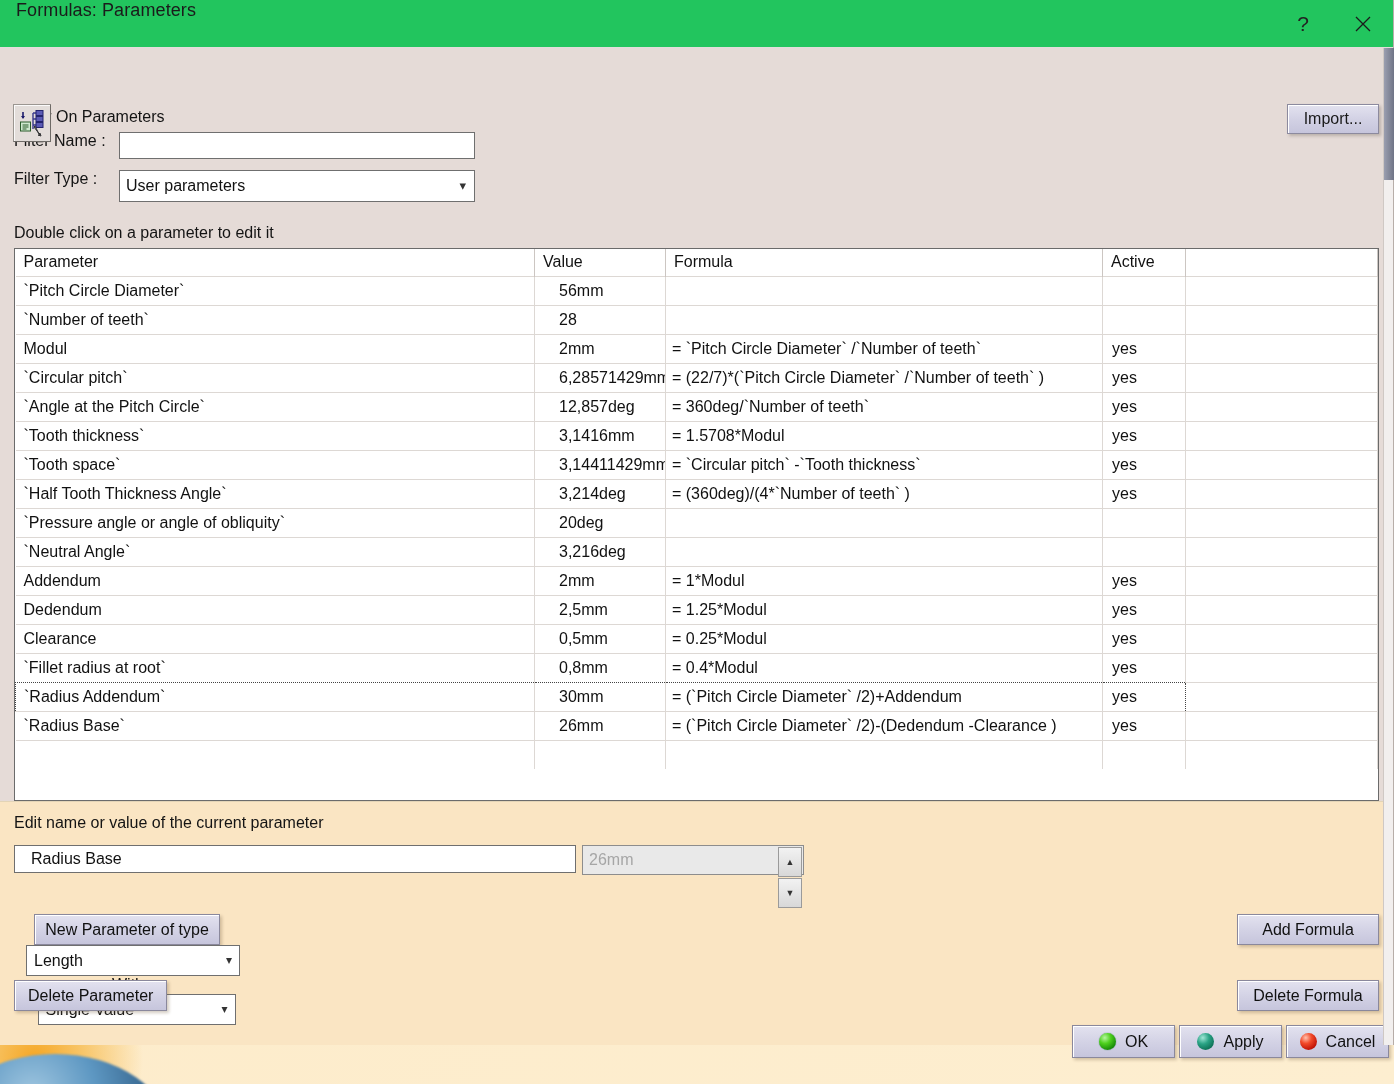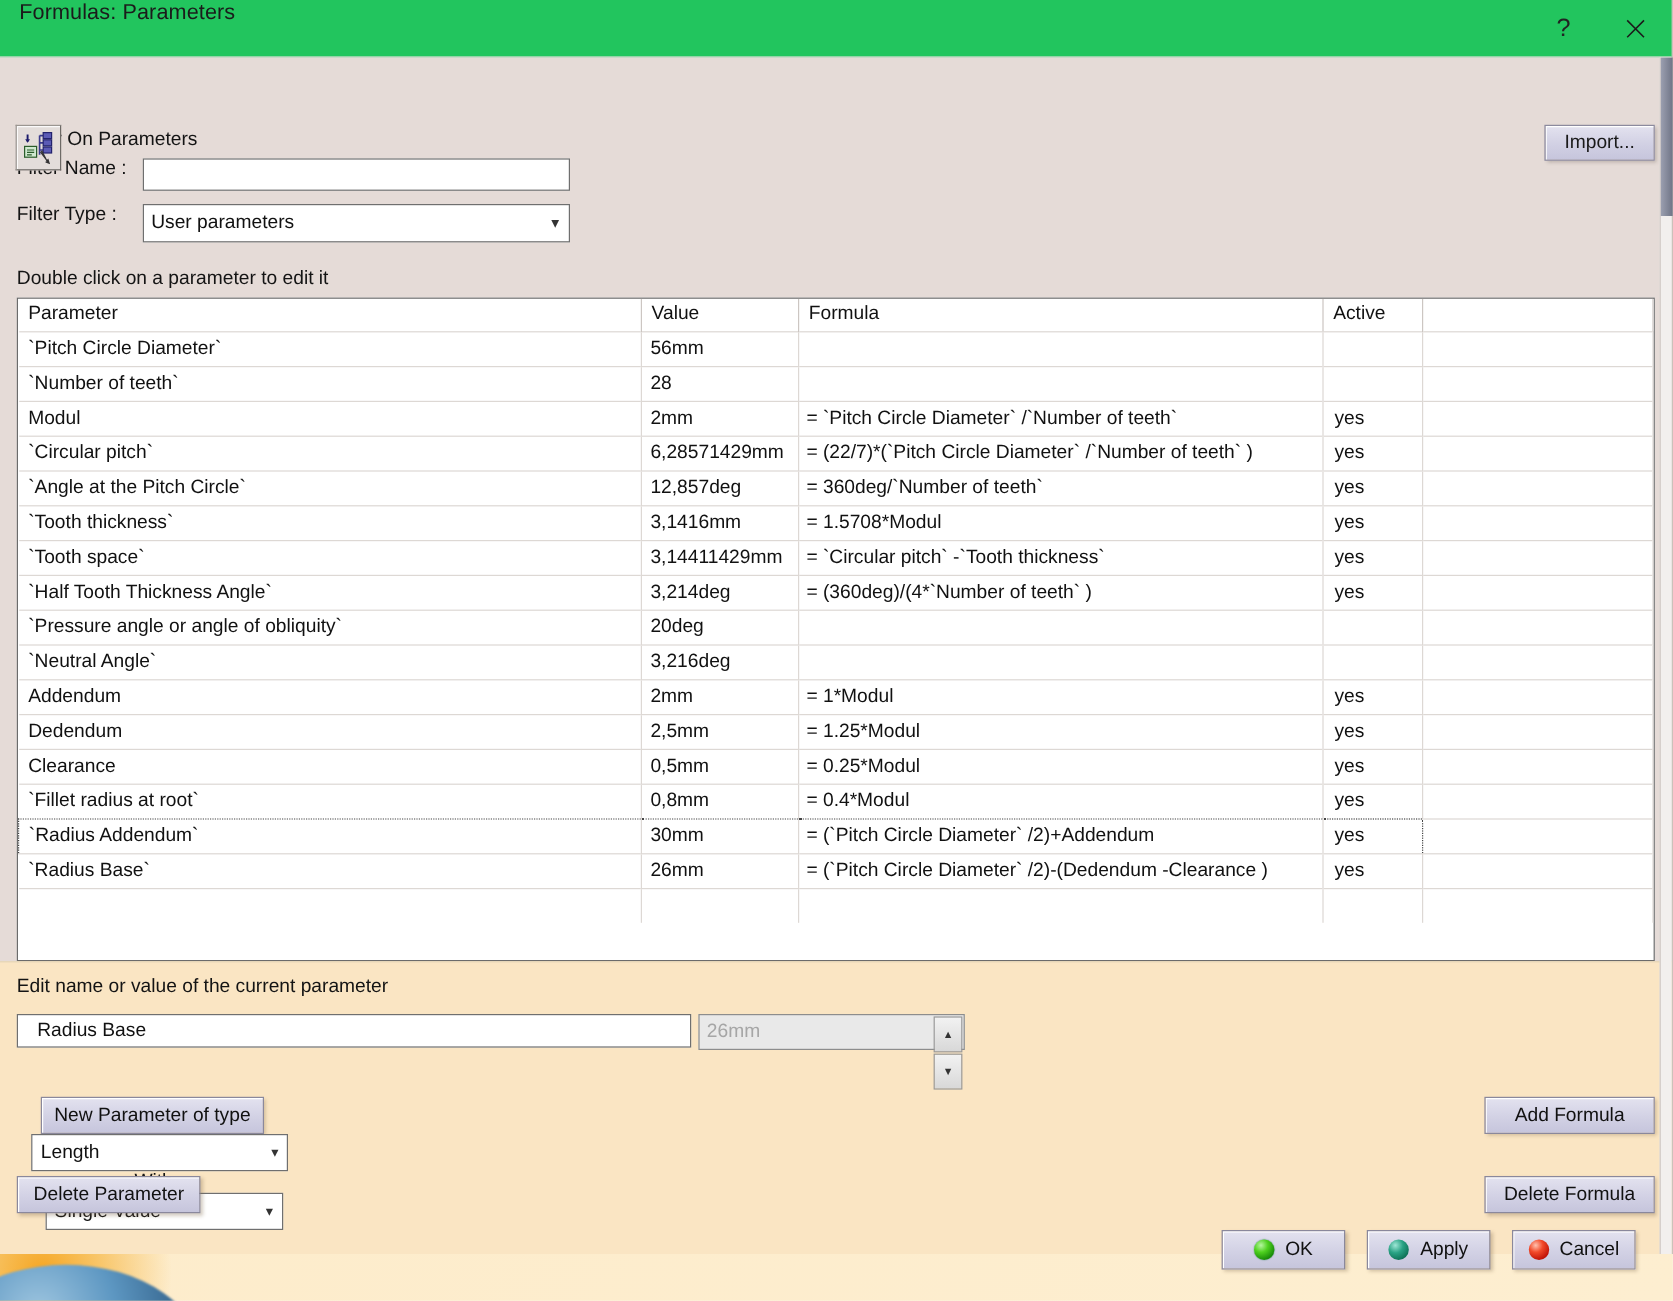--- a/index.html
+++ b/index.html
@@ -132,21 +132,21 @@
     vertical-align: middle;
   }
   table.params td {
     font-size: 16px; color: #111;
     height: 29px; padding: 0 0 0 8px;
     border-right: 1px solid #ddd8d4;
     border-top: 1px solid #ddd8d4;
     white-space: nowrap; overflow: hidden;
     vertical-align: middle;
   }
-  table.params td.val { padding-left: 7px; }
+  table.params td.val { padding-left: 24px; }
   table.params td.form { padding-left: 6px; }
   table.params td.act  { padding-left: 9px; }
   table.params tr.selected td { position: relative; }
   table.params tr.selected td.pname,
   table.params tr.selected td.val,
   table.params tr.selected td.form,
   table.params tr.selected td.act {
     border-top: 1px dotted #444;
     border-bottom: 1px dotted #444;
   }
@@ -201,21 +201,21 @@
   }
   .combo2 .chev { position: absolute; right: 7px; top: 0; height: 100%; display: flex; align-items: center; font-size: 12px; color: #333;}
   #type-combo { width: 214px; margin-left: 12px; }
   #with-lbl { font-size: 16px; color: #141414; margin: 0 10px 0 12px; }
   #with-combo { width: 198px; }
 
   #btn-delparam { position: absolute; left: 14px; top: 178px; height: 31px; padding: 0 13px; }
   #btn-addformula { position: absolute; right: 14px; top: 112px; height: 31px; width: 142px; }
   #btn-delformula { position: absolute; right: 14px; top: 178px; height: 31px; width: 142px; }
 
-  #okrow { position: absolute; right: 30px; top: 223px; display: flex; gap: 18px; }
+  #okrow { position: absolute; right: 4px; top: 223px; display: flex; gap: 4px; }
   .okbtn { height: 33px; width: 103px; gap: 9px; }
   .sphere { width: 17px; height: 17px; border-radius: 50%; flex: none; }
   .sphere.green  { background: radial-gradient(circle at 34% 28%, #b6f5a0 0%, #4fd11f 35%, #178a08 75%, #0a5a03 100%); box-shadow: 0 0 1px #063; }
   .sphere.teal   { background: radial-gradient(circle at 34% 28%, #9fe6d6 0%, #2aa385 38%, #0c6f54 78%, #044030 100%); }
   .sphere.red    { background: radial-gradient(circle at 34% 28%, #ffc2b0 0%, #f24a2a 35%, #c01206 75%, #7c0401 100%); }
 
   
   #edge-scroll {
     position: absolute; right: 0; top: 48px; width: 10px; height: 997px;
     background: #f2efee; border-left: 1px solid #cfc8c4;

